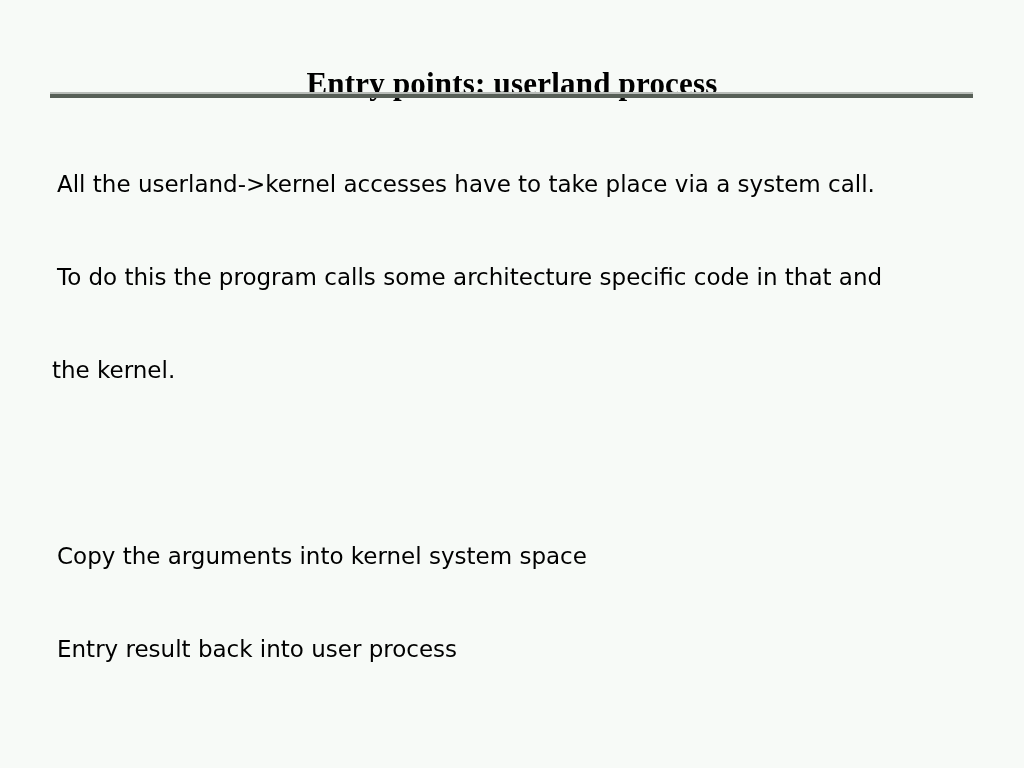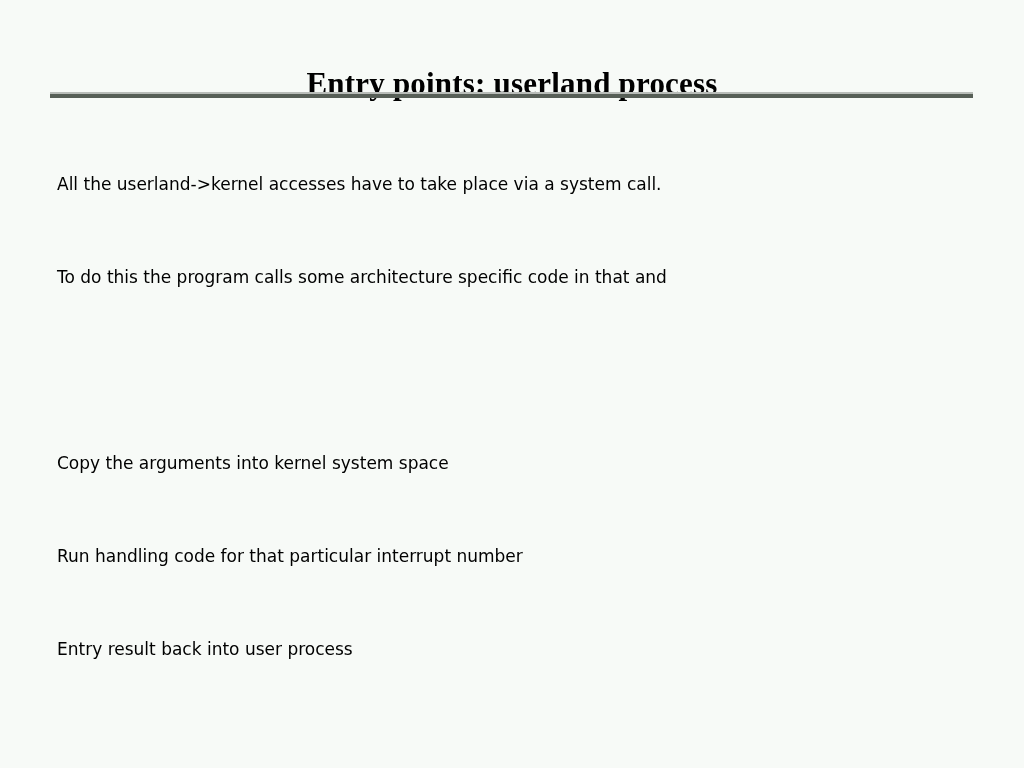--- a/index.html
+++ b/index.html
@@ -67,21 +67,21 @@
   .body-area {
     position: absolute;
     top: 107px;
     left: 0;
     width: 1024px;
   }
   .para {
     margin: 0 0 31px 0;
     padding: 0;
     font-family: "DejaVu Sans", sans-serif;
-    font-size: 17px;
+    font-size: 23px;
     line-height: 31px;
     color: #000000;
     white-space: pre;
   }
   .para:last-child {
     margin-bottom: 0;
   }
   .line {
     display: block;
     height: 31px;
@@ -101,22 +101,22 @@
   <div class="title-rule">
     <div class="rule-light"></div>
     <div class="rule-dark"></div>
   </div>
 
   <div class="body-area">
 
     <p class="para">
       <span class="line inset-57">All the userland-&gt;kernel accesses have to take place via a system call.</span>
       <span class="line inset-57">To do this the program calls some architecture specific code in that and</span>
+      <span class="line inset-52">the kernel.</span>
     </p>
 
     <p class="para">
       <span class="line inset-57">Copy the arguments into kernel system space</span>
-      <span class="line inset-57">Run handling code for that particular interrupt number</span>
       <span class="line inset-57">Entry result back into user process</span>
     </p>
 
   </div>
 </div>
 
 </body></html>

